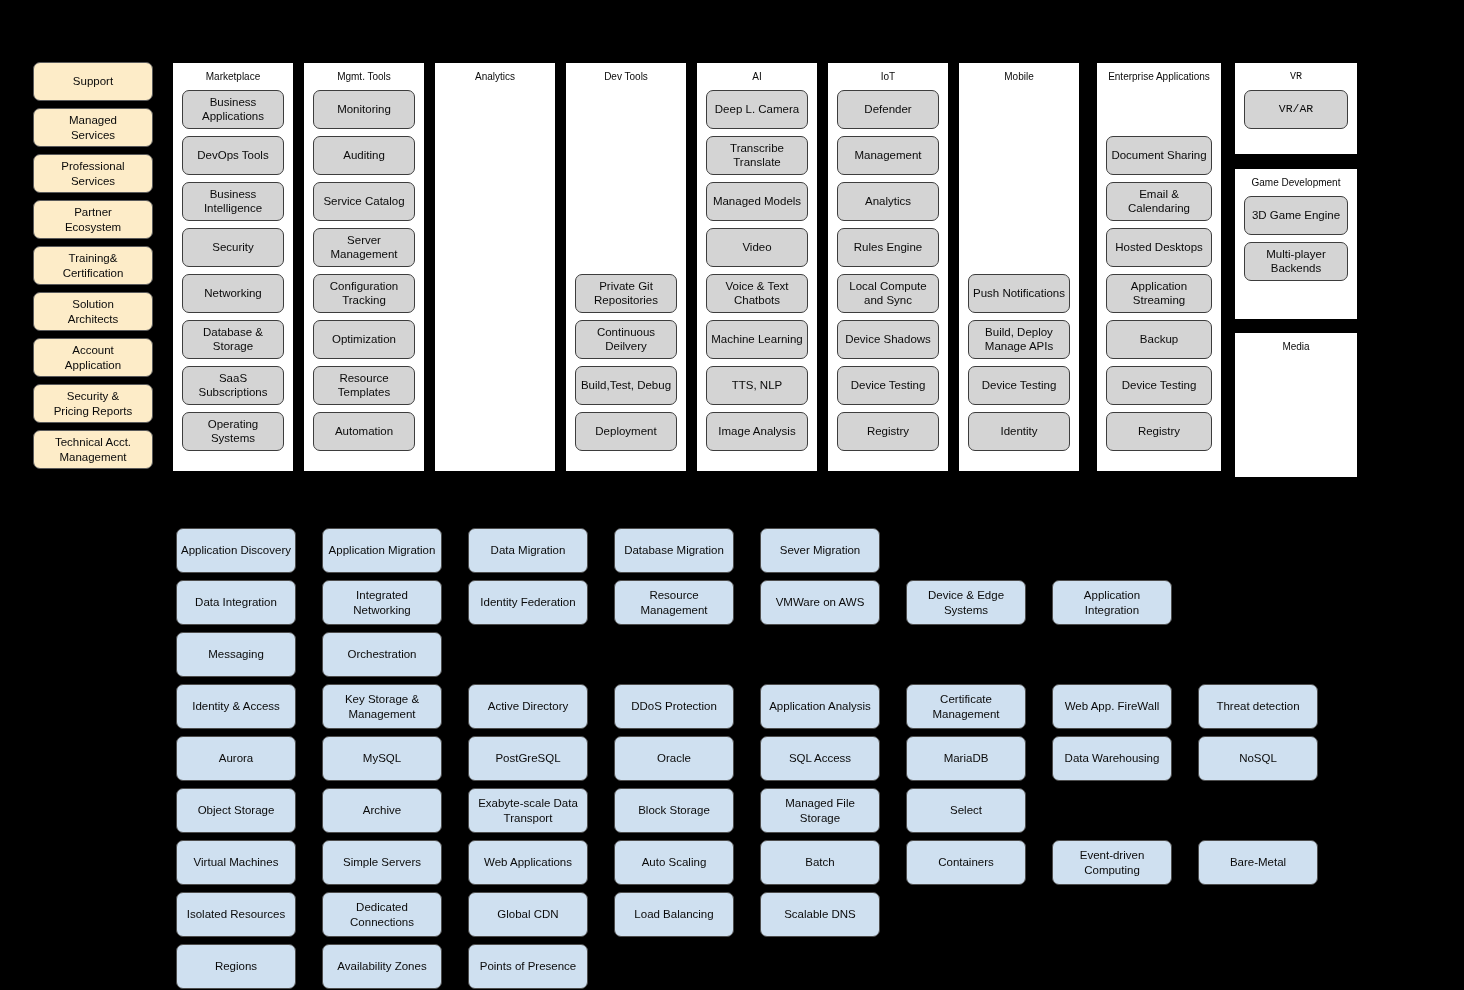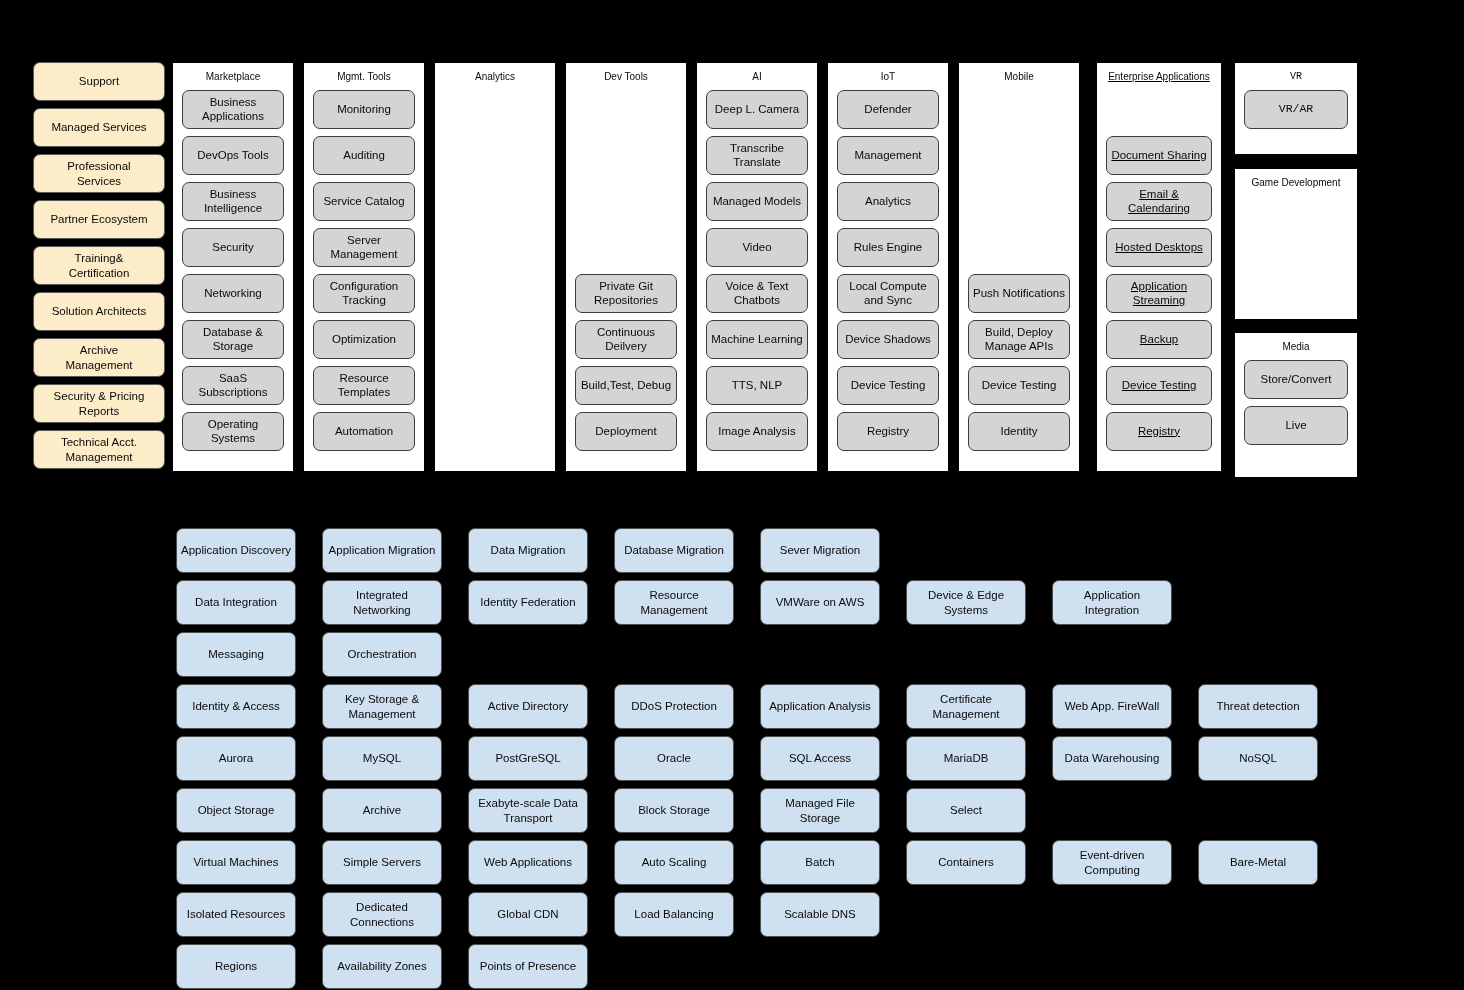--- a/index.html
+++ b/index.html
@@ -25,21 +25,21 @@
   #support-column {
     position: absolute;
     left: 33px;
     top: 62px;
     width: 120px;
   }
   .cream-box {
     background: #fdecc8;
     border: 1px solid #5a5a5a;
     border-radius: 7px;
-    width: 132px;
+    width: 120px;
     margin-bottom: 7px;
     display: flex;
     align-items: center;
     justify-content: center;
     text-align: center;
     font-size: 11.5px;
     line-height: 1.25;
     color: #0a0a0a;
     padding: 3px 16px;
     min-height: 39px;
@@ -116,21 +116,21 @@
 
 <div id="canvas">
 
   <div id="support-column">
       <div class="cream-box">Support</div>
       <div class="cream-box">Managed Services</div>
       <div class="cream-box">Professional Services</div>
       <div class="cream-box">Partner Ecosystem</div>
       <div class="cream-box">Training&amp; Certification</div>
       <div class="cream-box">Solution Architects</div>
-      <div class="cream-box">Archive Management</div>
+      <div class="cream-box">Account Application</div>
       <div class="cream-box">Security &amp; Pricing Reports</div>
       <div class="cream-box">Technical Acct. Management</div>
     </div>
 
   <div id="category-row">
       <div class="cat-card" style="left: 172px; top: 62px; width: 122px; height: 410px;">
         <div class="cat-title">Marketplace</div>
         <div class="cat-items">
           <div class="gray-box">Business Applications</div>
           <div class="gray-box">DevOps Tools</div>
@@ -197,21 +197,21 @@
       <div class="cat-card" style="left: 958px; top: 62px; width: 122px; height: 410px;">
         <div class="cat-title">Mobile</div>
         <div class="cat-items">
           <div class="spacer-fill" style="height: 184px;"></div>
           <div class="gray-box">Push Notifications</div>
           <div class="gray-box">Build, Deploy Manage APIs</div>
           <div class="gray-box">Device Testing</div>
           <div class="gray-box">Identity</div>
         </div>
       </div>
-      <div class="cat-card" style="left: 1096px; top: 62px; width: 126px; height: 410px; text-decoration: underline;">
+      <div class="cat-card" style="left: 1096px; top: 62px; width: 126px; height: 410px;">
         <div class="cat-title">Enterprise Applications</div>
         <div class="cat-items">
           <div class="spacer-fill" style="height: 46px;"></div>
           <div class="gray-box">Document Sharing</div>
           <div class="gray-box">Email &amp; Calendaring</div>
           <div class="gray-box">Hosted Desktops</div>
           <div class="gray-box">Application Streaming</div>
           <div class="gray-box">Backup</div>
           <div class="gray-box">Device Testing</div>
           <div class="gray-box">Registry</div>
@@ -221,27 +221,27 @@
 
   <div id="right-stack">
       <div class="cat-card" style="left: 1234px; top: 62px; width: 124px; height: 93px; font-family: Liberation Mono, monospace;">
         <div class="cat-title">VR</div>
         <div class="cat-items">
           <div class="gray-box">VR/AR</div>
         </div>
       </div>
       <div class="cat-card" style="left: 1234px; top: 168px; width: 124px; height: 152px;">
         <div class="cat-title">Game Development</div>
+        <div class="cat-items">
+          <div class="gray-box">3D Game Engine</div>
+          <div class="gray-box">Multi-player Backends</div>
+        </div>
       </div>
       <div class="cat-card" style="left: 1234px; top: 332px; width: 124px; height: 146px;">
         <div class="cat-title">Media</div>
-        <div class="cat-items">
-          <div class="gray-box">Store/Convert</div>
-          <div class="gray-box">Live</div>
-        </div>
       </div>
     </div>
 
   <div id="blue-grid">
       <div class="blue-row">
         <div class="blue-box">Application Discovery</div>
         <div class="blue-box">Application Migration</div>
         <div class="blue-box">Data Migration</div>
         <div class="blue-box">Database Migration</div>
         <div class="blue-box">Sever Migration</div>

